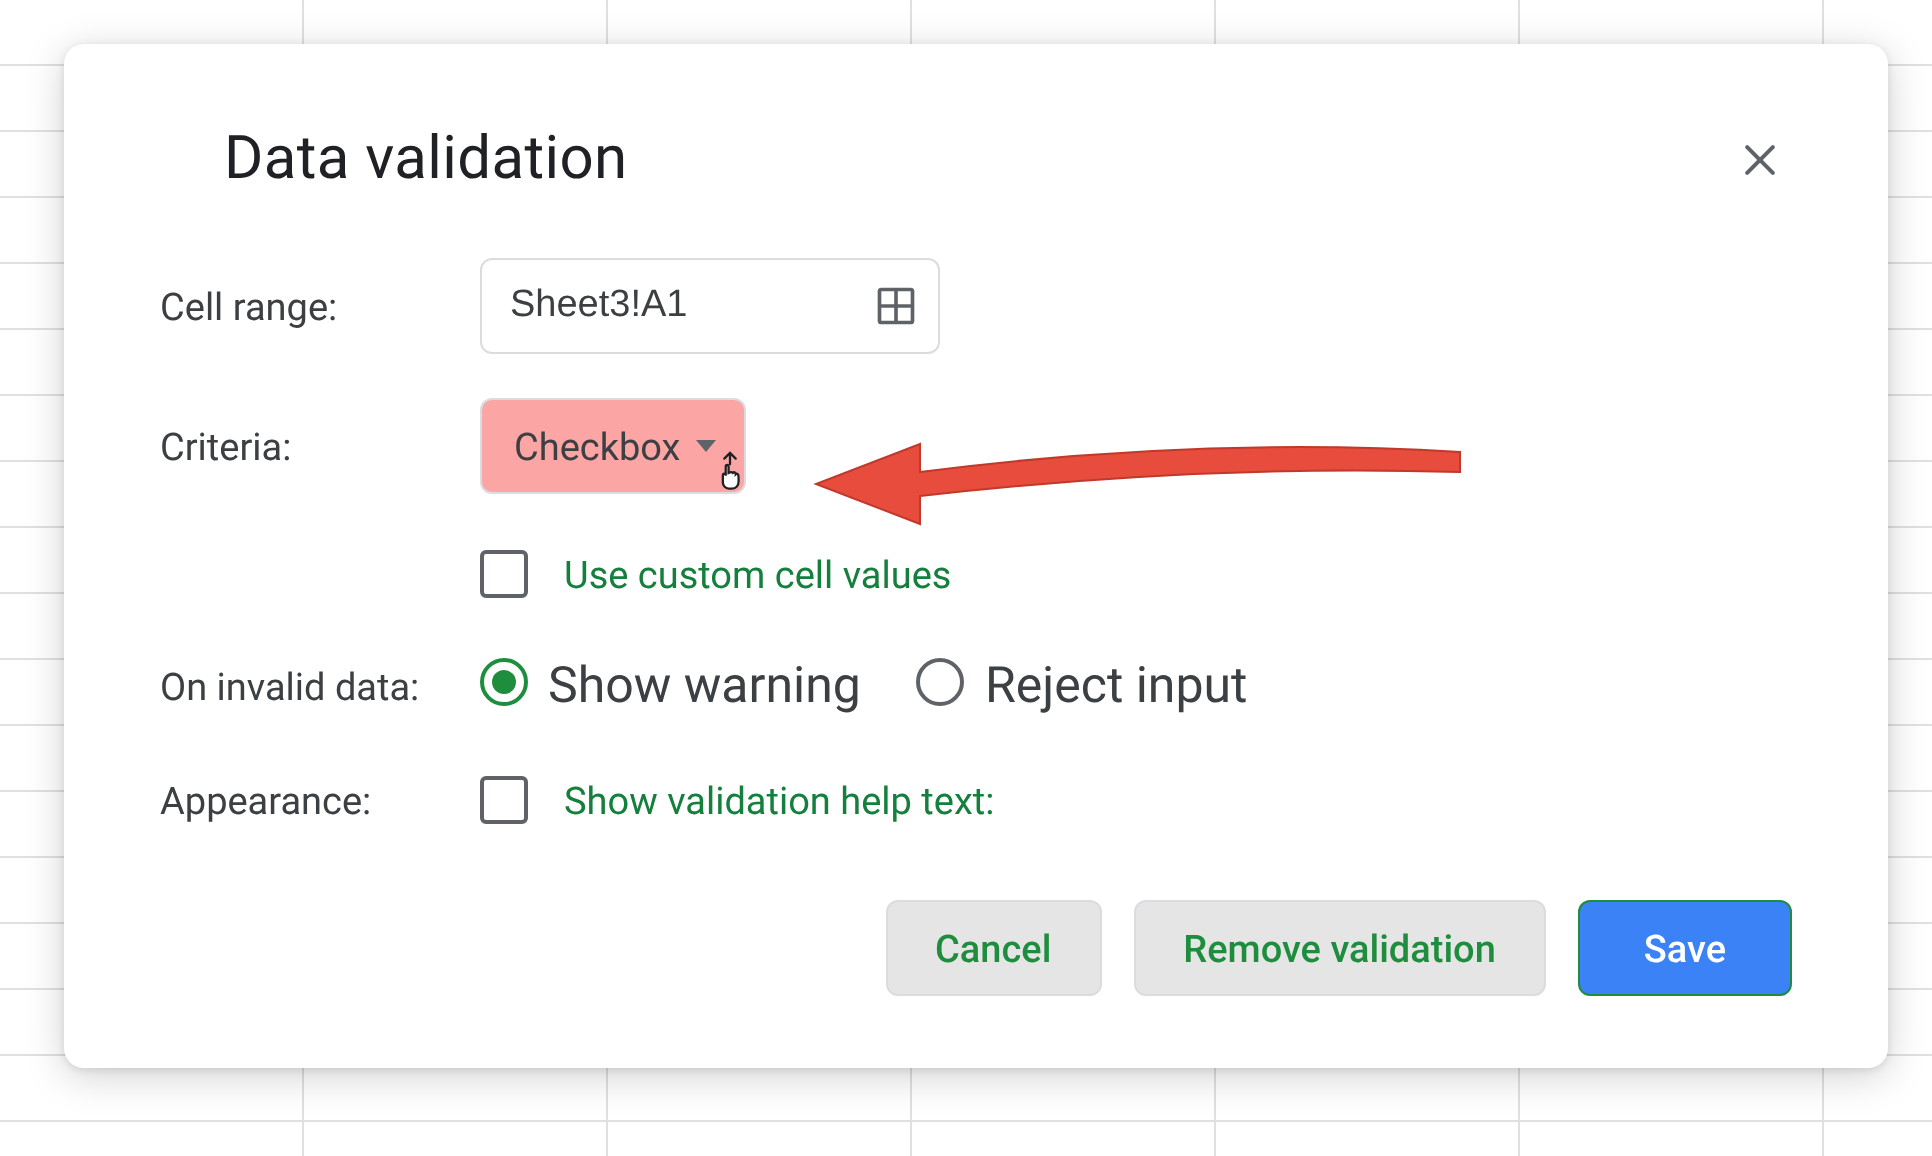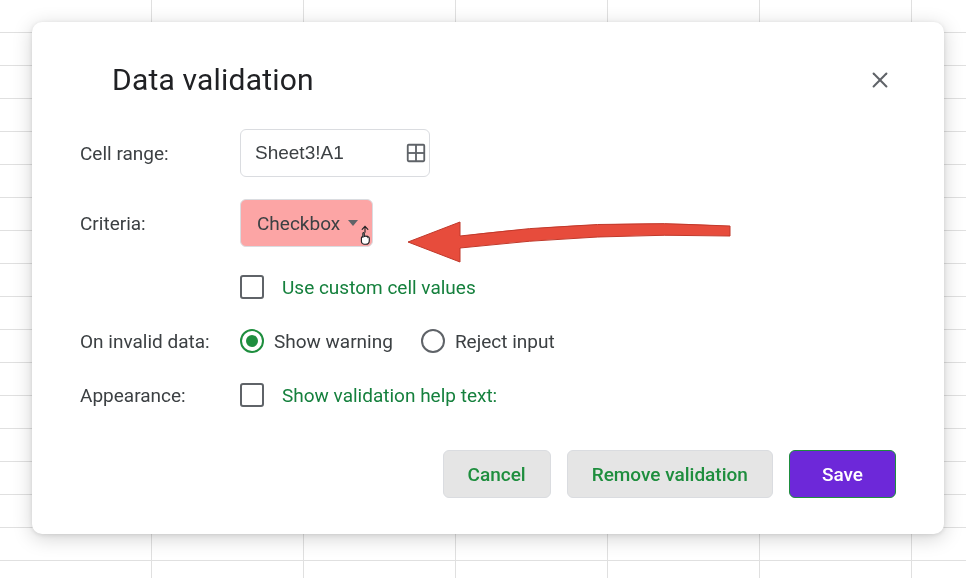--- a/index.html
+++ b/index.html
@@ -67,21 +67,21 @@
     flex: 0 0 160px;
     font-size: 19px;
     color: #3c4043;
   }
   .range-input-wrap {
     display: flex;
     align-items: center;
     border: 1px solid #dadce0;
     border-radius: 6px;
     height: 48px;
-    width: 190px;
+    width: 230px;
     padding: 0 10px 0 14px;
     justify-content: space-between;
   }
   .range-input {
     border: none;
     outline: none;
     font-size: 19px;
     color: #3c4043;
     width: 150px;
     background: transparent;
@@ -123,23 +123,23 @@
     margin-right: 18px;
     flex: 0 0 24px;
   }
   .radio-group {
     display: flex;
     align-items: center;
     gap: 28px;
   }
   .radio-item {
     display: flex;
-    align-items: flex-end;
+    align-items: flex-start;
     gap: 10px;
-    font-size: 19px;
+    font-size: 25px;
     cursor: pointer;
   }
   .radio-outer {
     width: 24px; height: 24px;
     border-radius: 50%;
     border: 2.5px solid #5f6368;
     display: flex;
     align-items: center;
     justify-content: center;
   }
@@ -166,21 +166,21 @@
     font-size: 19px;
     font-weight: 500;
     display: flex;
     align-items: center;
     cursor: pointer;
     border: 1px solid #dadce0;
     background: #e5e5e5;
     color: #1e8e3e;
   }
   .btn.primary {
-    background: #6d28d9;
+    background: #3b82f6;
     color: #fff;
     border-color: #1e8e3e;
     padding: 0 32px;
   }
   .arrow-annotation {
     position: absolute;
     left: 368px;
     top: 186px;
     pointer-events: none;
   }

